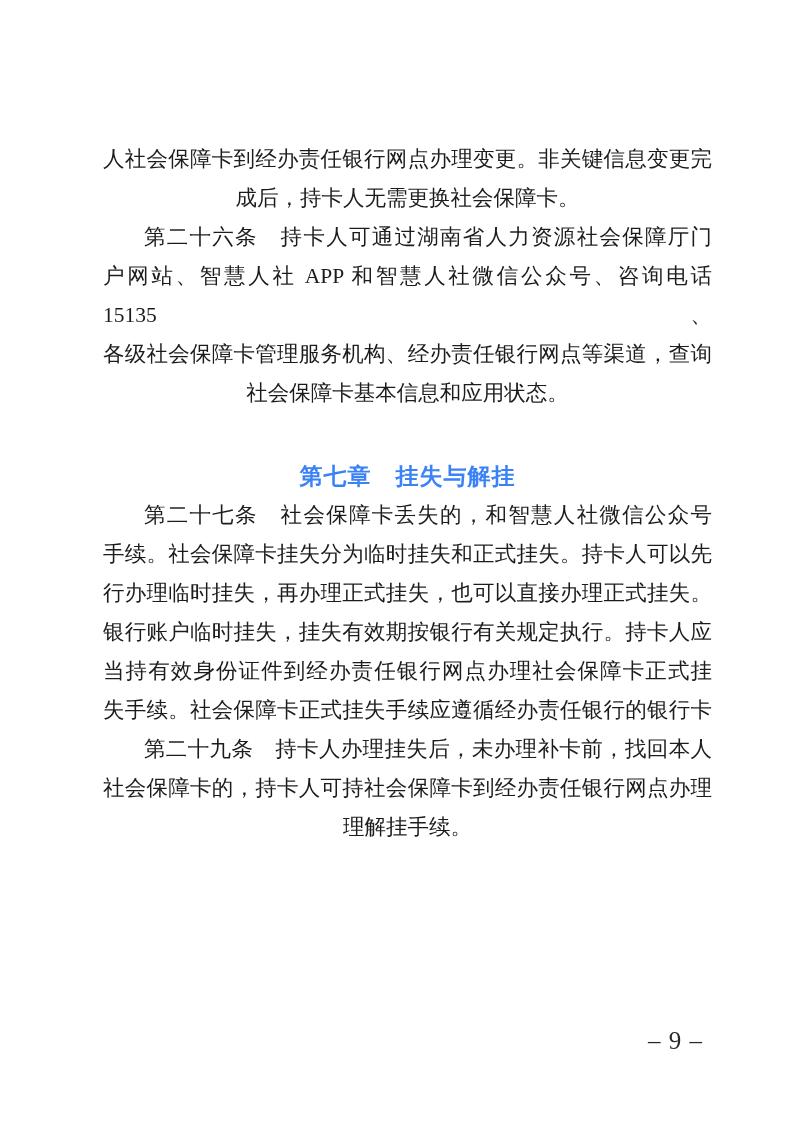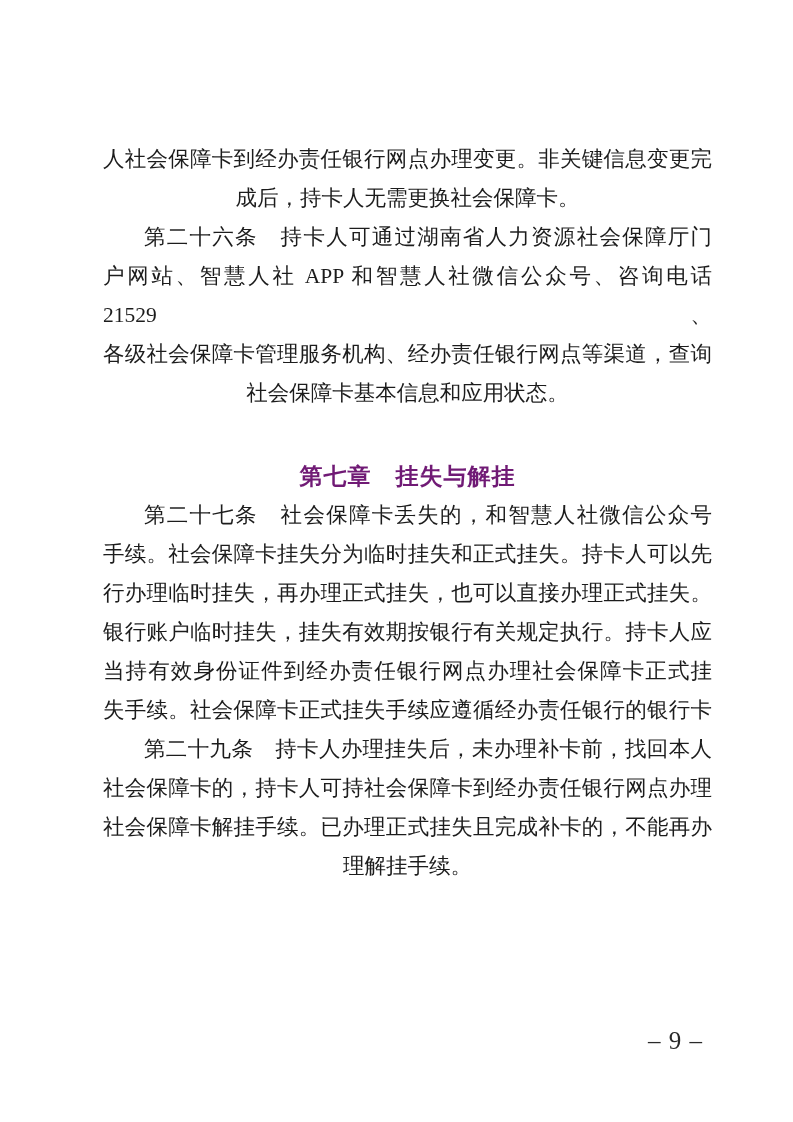--- a/index.html
+++ b/index.html
@@ -37,21 +37,21 @@
   .line.ind {
     text-indent: 41px;
   }
   .chapter-heading {
     font-family: "Liberation Sans", sans-serif;
     font-weight: 700;
     font-size: 23px;
     line-height: 39px;
     margin-top: 44px;
     text-align: center;
-    color: #701a75;
+    color: #3b82f6;
     letter-spacing: 1px;
   }
   .footer {
     position: absolute;
     top: 1026px;
     left: 648px;
     font-size: 25px;
     line-height: 30px;
     color: #2a2a2a;
     letter-spacing: 1px;
@@ -59,32 +59,31 @@
   }
 </style>
 </head>
 <body>
 
 <div class="page">
   <div class="body-text">
     <div class="line j">人社会保障卡到经办责任银行网点办理变更。非关键信息变更完</div>
     <div class="line">成后，持卡人无需更换社会保障卡。</div>
     <div class="line j ind">第二十六条　持卡人可通过湖南省人力资源社会保障厅门</div>
-    <div class="line j">户网站、智慧人社 APP 和智慧人社微信公众号、咨询电话 21529、</div>
+    <div class="line j">户网站、智慧人社 APP 和智慧人社微信公众号、咨询电话 15135、</div>
     <div class="line j">各级社会保障卡管理服务机构、经办责任银行网点等渠道，查询</div>
     <div class="line">社会保障卡基本信息和应用状态。</div>
 
     <div class="chapter-heading">第七章　挂失与解挂</div>
 
     <div class="line j ind">第二十七条　社会保障卡丢失的，和智慧人社微信公众号</div>
     <div class="line j">手续。社会保障卡挂失分为临时挂失和正式挂失。持卡人可以先</div>
     <div class="line j">行办理临时挂失，再办理正式挂失，也可以直接办理正式挂失。</div>
     <div class="line j">银行账户临时挂失，挂失有效期按银行有关规定执行。持卡人应</div>
     <div class="line j">当持有效身份证件到经办责任银行网点办理社会保障卡正式挂</div>
     <div class="line j">失手续。社会保障卡正式挂失手续应遵循经办责任银行的银行卡</div>
     <div class="line j ind">第二十九条　持卡人办理挂失后，未办理补卡前，找回本人</div>
     <div class="line j">社会保障卡的，持卡人可持社会保障卡到经办责任银行网点办理</div>
-    <div class="line j">社会保障卡解挂手续。已办理正式挂失且完成补卡的，不能再办</div>
     <div class="line">理解挂手续。</div>
   </div>
 
   <div class="footer">– 9 –</div>
 </div>
 
 </body></html>

